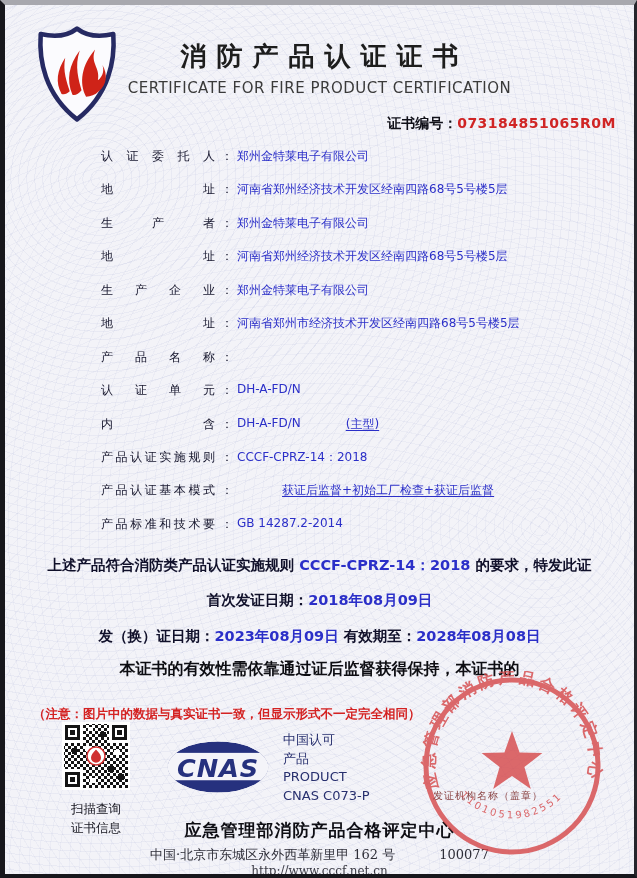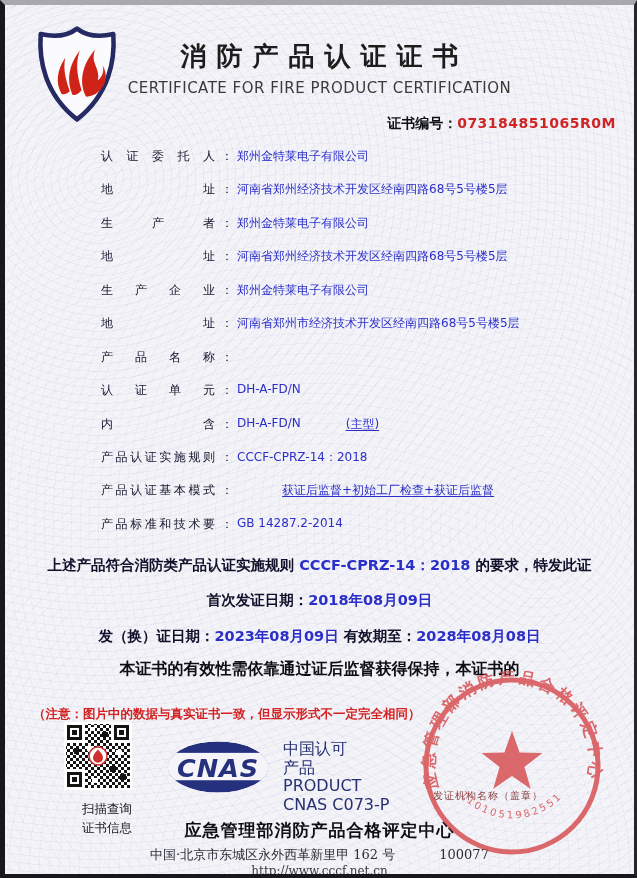--- a/index.html
+++ b/index.html
@@ -34,24 +34,24 @@
     color:#10102a;font-weight:600;white-space:nowrap;}
   .statement .code{color:#2b2fc8;}
   .date-line{position:absolute;left:0;right:0;text-align:center;font-size:14.5px;
     font-weight:600;color:#10102a;white-space:nowrap;}
   .date-line .val{color:#2b2fc8;}
   .first-issue{top:586px;}
   .reissue{top:622px;}
   .validity{position:absolute;top:650px;left:0;right:0;text-align:center;font-weight:bold;
     font-size:16px;color:#0d0d12;line-height:27px;font-family:Liberation Serif, serif;}
   .red-notice{position:absolute;top:701px;left:28px;font-size:12.5px;font-weight:bold;color:#d42222;}
-  .qr-block{position:absolute;left:55px;top:717px;width:72px;text-align:right;}
+  .qr-block{position:absolute;left:55px;top:717px;width:72px;text-align:center;}
   .qr-caption{font-size:12.5px;color:#15151f;line-height:19px;margin-top:5px;font-weight:500;}
   .cnas-logo{position:absolute;left:160px;top:733px;width:106px;height:58px;}
-  .cnas-text{position:absolute;left:278px;top:726px;font-size:16px;color:#272f6e;line-height:18.5px;font-weight:500;margin-top:9px;}
+  .cnas-text{position:absolute;left:278px;top:726px;font-size:13px;color:#272f6e;line-height:18.5px;font-weight:500;}
   .seal{position:absolute;left:412px;top:666px;width:190px;height:190px;z-index:4;}
   .seal-overlay{position:absolute;left:428px;top:784px;font-size:10px;color:#8a4343;
     letter-spacing:1px;z-index:6;font-family:"DejaVu Serif",serif;}
   .footer-name{position:absolute;top:814px;left:0;right:0;text-align:center;font-size:17px;
     font-weight:bold;color:#0e0e14;letter-spacing:1px;}
   .footer-address{position:absolute;top:841px;left:0;right:0;text-align:center;font-size:13px;
     color:#2e2e38;font-family:"DejaVu Serif",serif;}
   .footer-address .post{display:inline-block;margin-left:44px;}
   .footer-url{position:absolute;top:859px;left:0;right:0;text-align:center;font-size:12px;
     color:#3a3a44;font-family:"DejaVu Serif",serif;}

